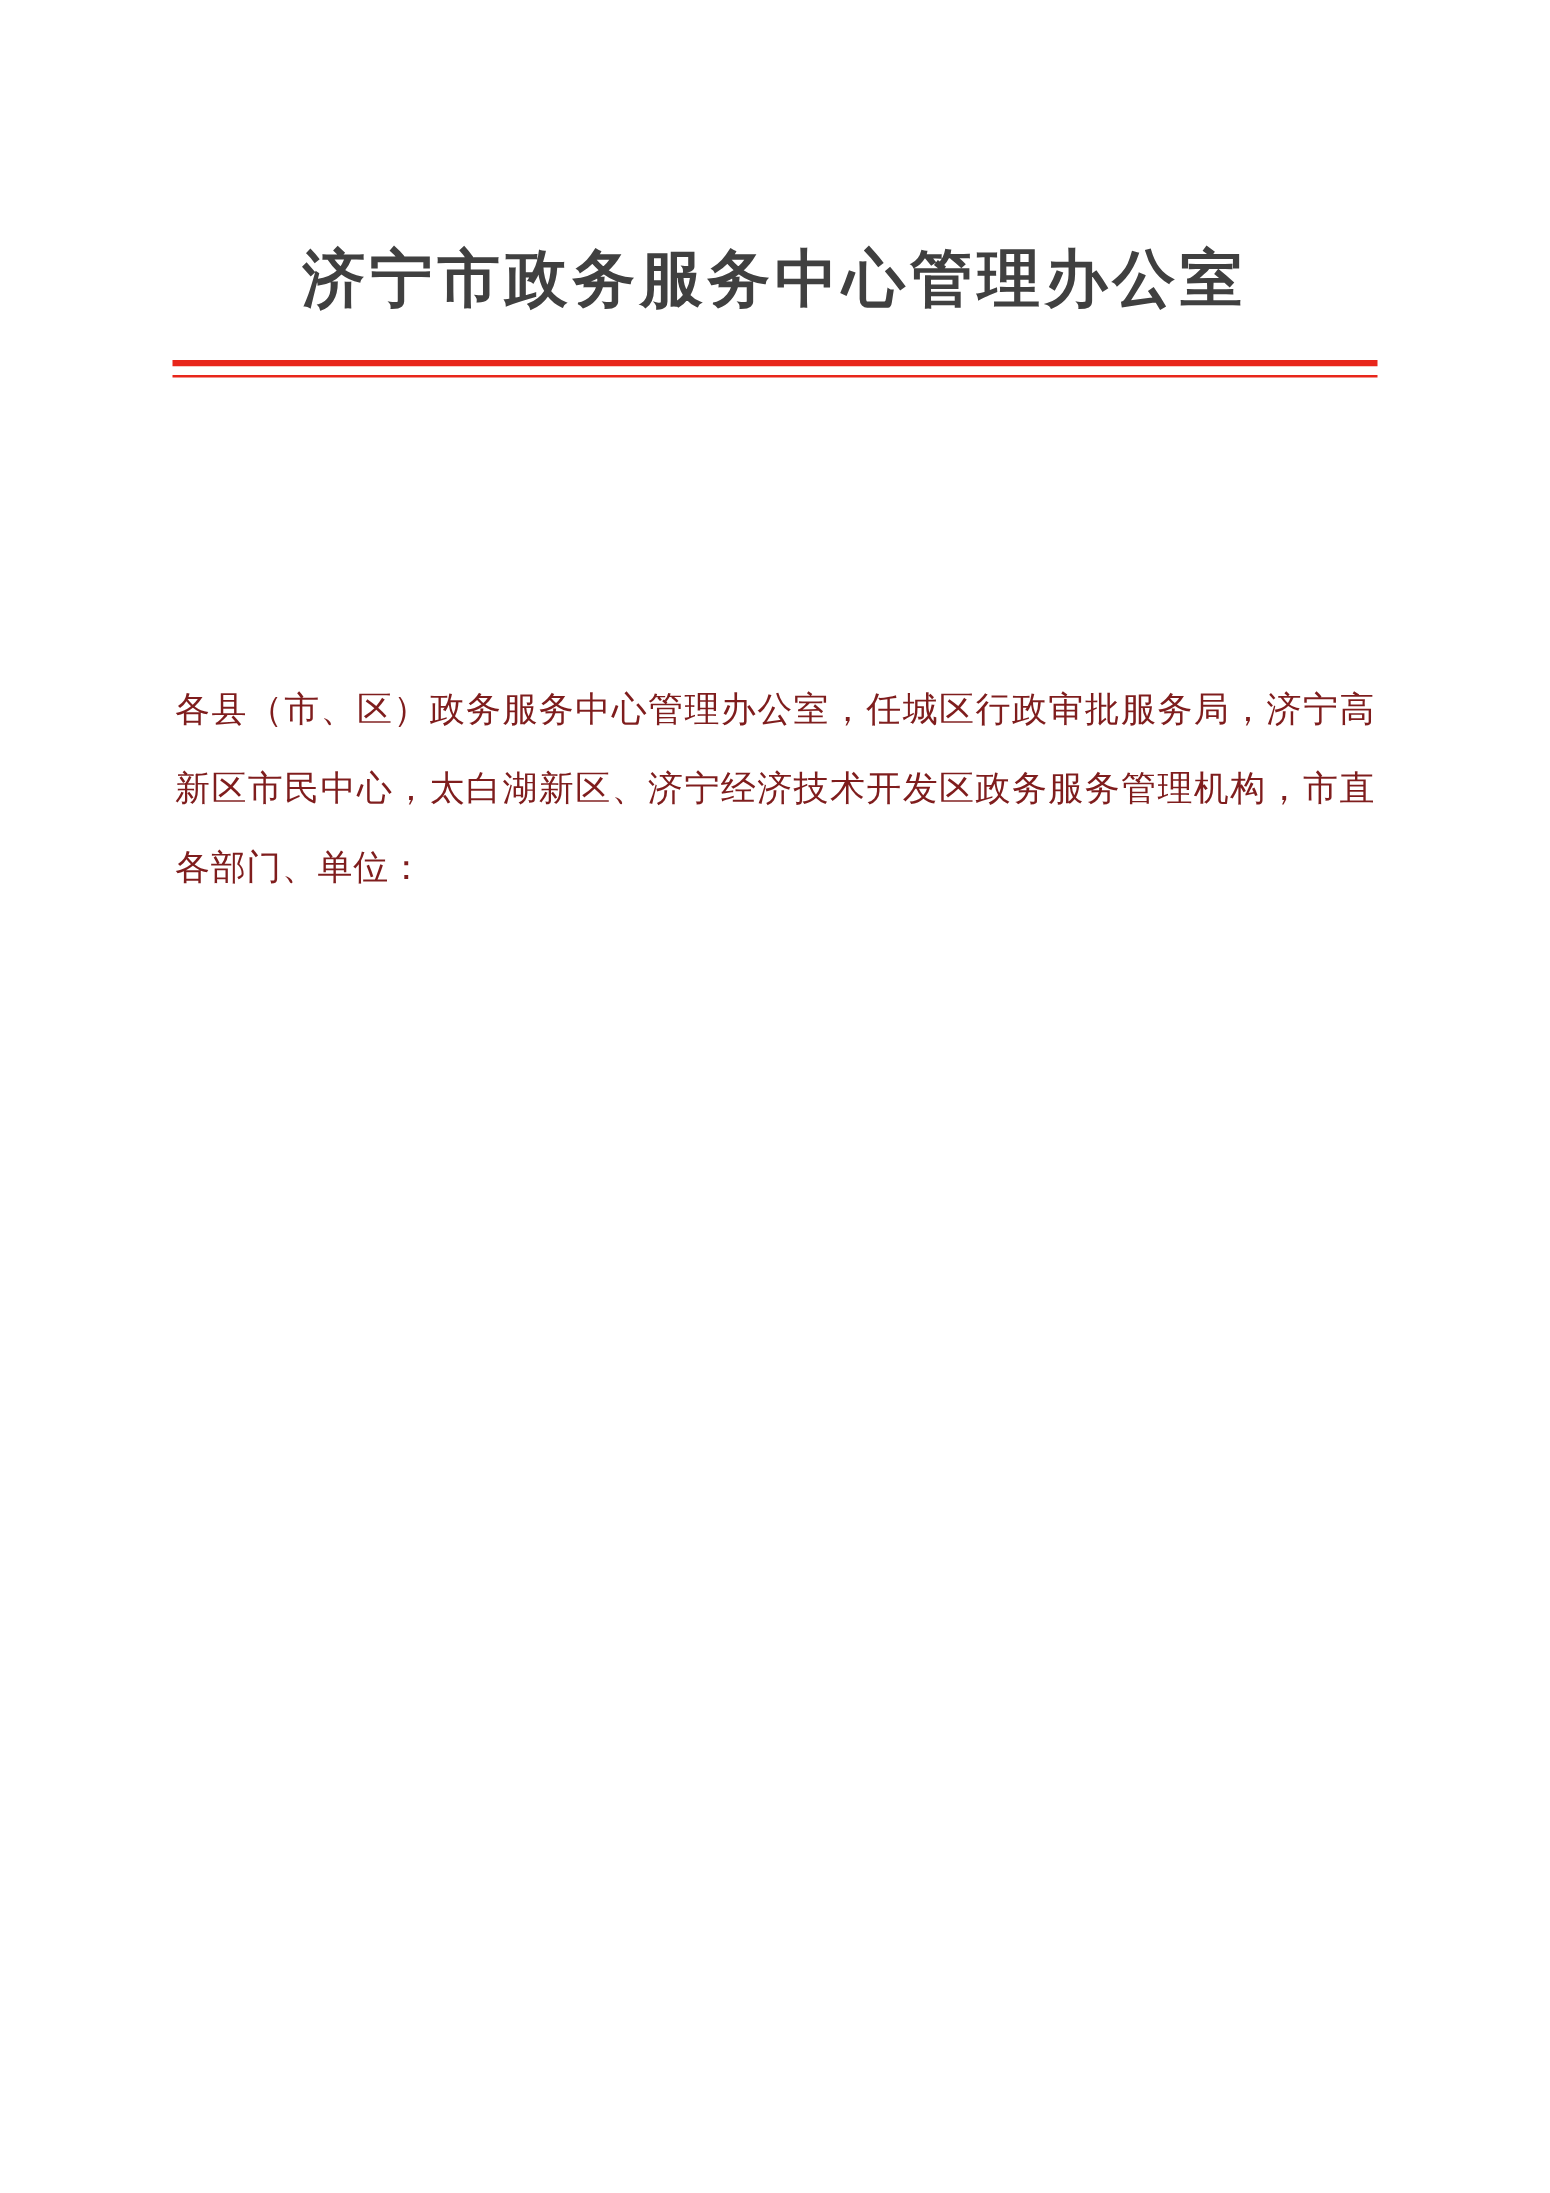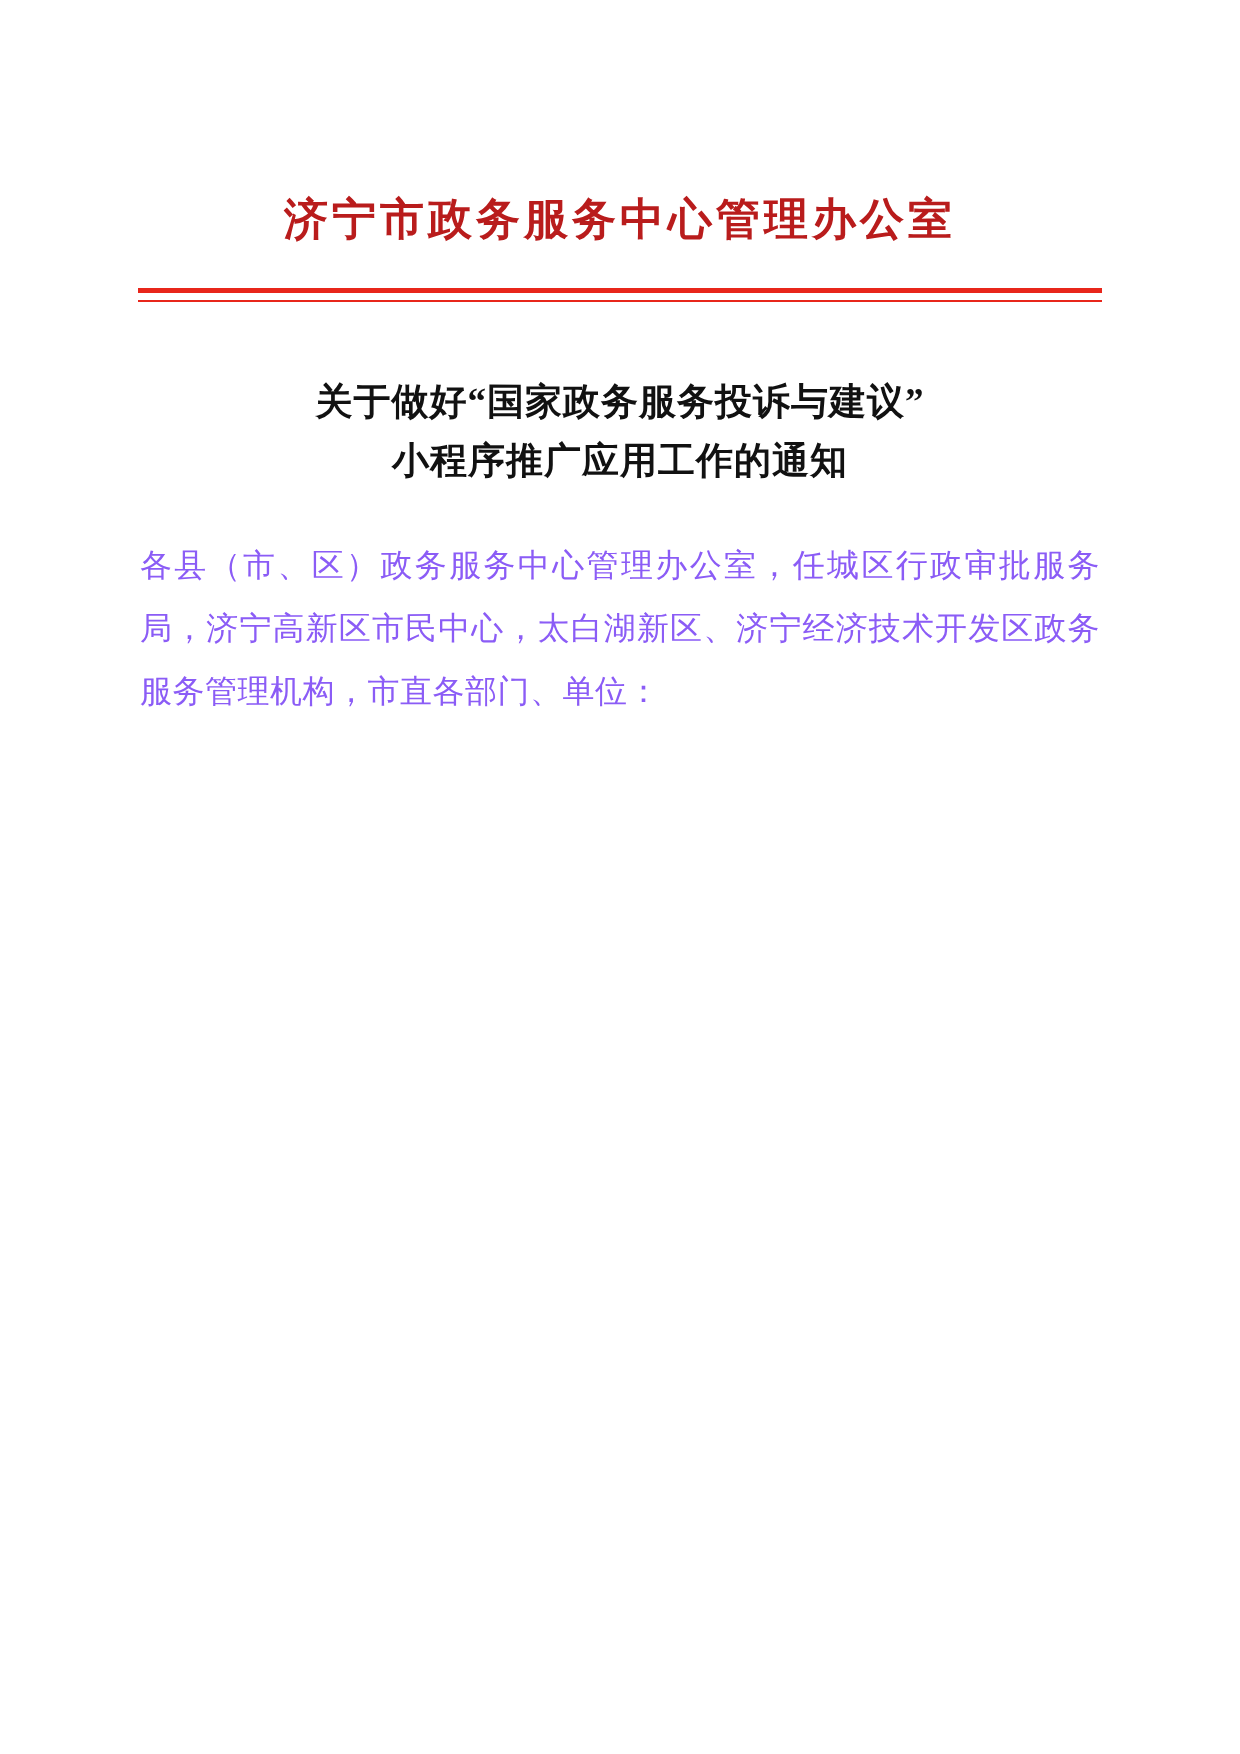--- a/index.html
+++ b/index.html
@@ -22,23 +22,23 @@
   .letterhead {
     position: absolute;
     top: 196px;
     left: 0;
     width: 100%;
     text-align: center;
   }
   .letterhead-title {
     font-family: "Liberation Serif", "DejaVu Serif", serif;
     font-weight: bold;
-    font-size: 44px;
+    font-size: 50px;
     letter-spacing: 4px;
-    color: #b91c1c;
+    color: #404040;
     line-height: 1.1;
     white-space: nowrap;
   }
   .letterhead-rule {
     position: absolute;
     left: 138px;
     width: 964px;
     background: #e8261b;
   }
   .rule-thick {
@@ -65,46 +65,42 @@
   .doc-title div {
     white-space: nowrap;
   }
   .body-block {
     position: absolute;
     top: 536px;
     left: 140px;
     width: 960px;
   }
   .para {
-    font-family: Liberation Mono, monospace;
-    font-size: 32px;
+    font-family: Liberation Sans, sans-serif;
+    font-size: 28px;
     line-height: 63px;
-    color: #8b5cf6;
+    color: #7f1d1d;
     text-align: justify;
     text-justify: inter-ideograph;
     letter-spacing: 0.5px;
     margin: 0;
   }
   .indent {
     text-indent: 64px;
   }
 </style>
 </head>
 <body>
 
 <div class="page">
 
   <div class="letterhead">
     <div class="letterhead-title">济宁市政务服务中心管理办公室</div>
   </div>
   <div class="letterhead-rule rule-thick"></div>
   <div class="letterhead-rule rule-thin"></div>
 
-  <div class="doc-title">
-    <div>关于做好“国家政务服务投诉与建议”</div>
-    <div>小程序推广应用工作的通知</div>
-  </div>
 
   <div class="body-block">
     <p class="para">各县（市、区）政务服务中心管理办公室，任城区行政审批服务局，济宁高新区市民中心，太白湖新区、济宁经济技术开发区政务服务管理机构，市直各部门、单位：</p>
   </div>
 
 </div>
 
 </body></html>

